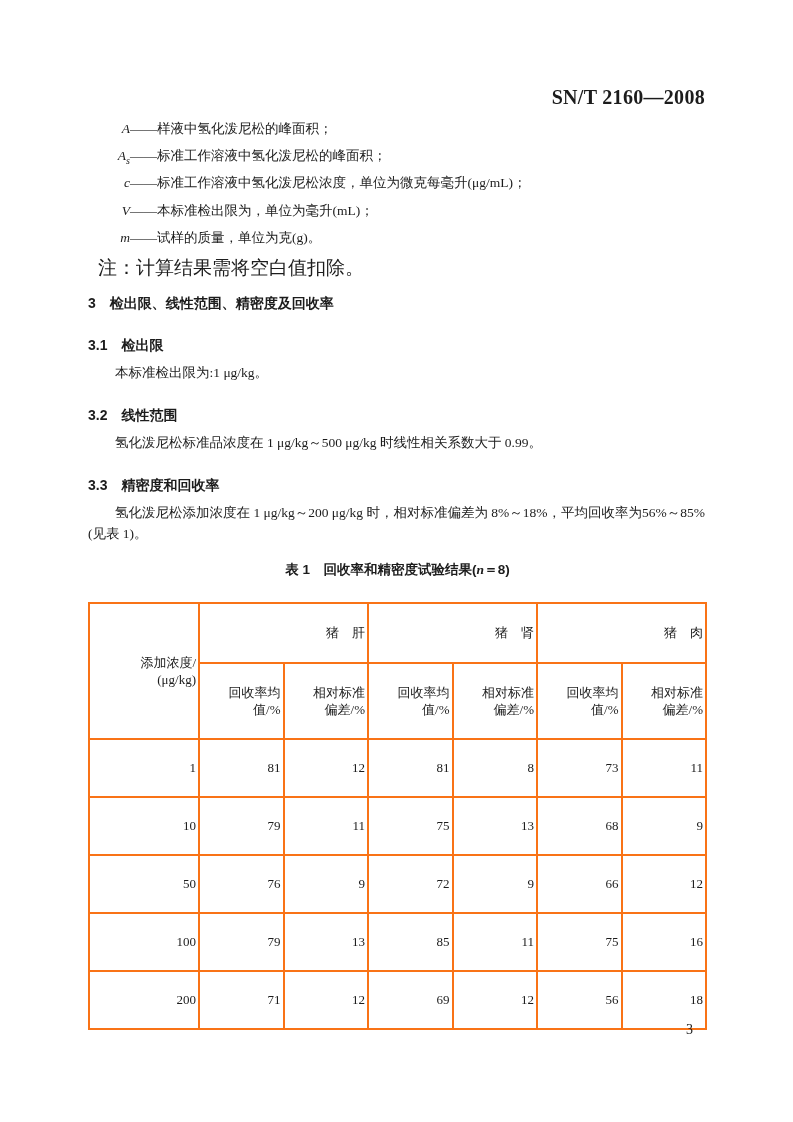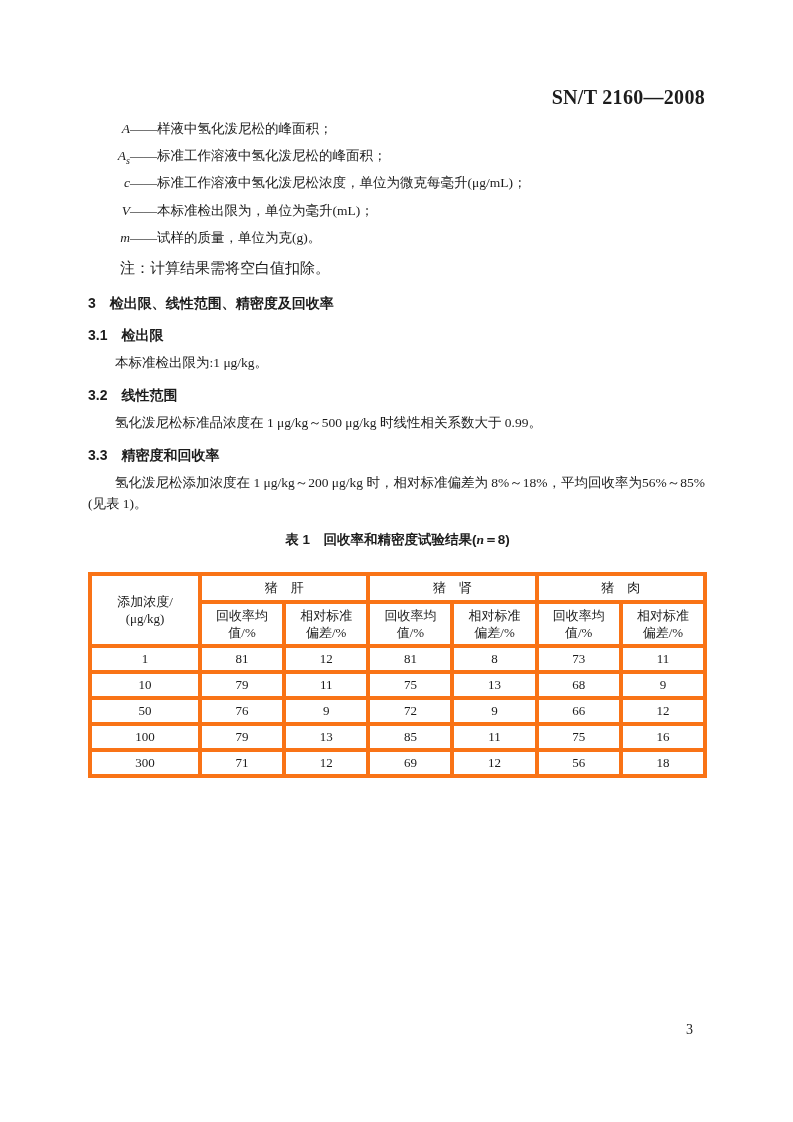--- a/index.html
+++ b/index.html
@@ -16,48 +16,48 @@
     position:absolute; top:86px; right:88px;
     font-size:20px; font-weight:bold; letter-spacing:0.3px;
   }
   .content { position:absolute; top:118px; left:88px; right:86px; }
 
   .definitions { }
   .def-row { display:flex; font-size:13.5px; line-height:22.5px; }
   .def-sym { flex:none; width:42px; text-align:right; font-style:italic; }
   .def-sym sub { font-style:italic; font-size:10px; }
   .def-desc { flex:1; }
-  .def-note { margin-left:32px; margin-top:4px; font-size:15px; line-height:20px; }
+  .def-note { margin-left:10px; margin-top:4px; font-size:19px; line-height:20px; }
 
   .sec-h1, .sec-h2 {
     font-family:"Liberation Sans","DejaVu Sans",sans-serif;
     font-size:14px; font-weight:bold;
   }
   .sec-h1 { margin-top:17px; }
-  .sec-h2 { margin-top:14px; }
+  .sec-h2 { margin-top:24px; }
   .body-p {
     font-size:13.5px; line-height:21px;
     text-indent:2em; margin-top:7px;
   }
 
   .table-caption {
     text-align:center; margin-top:17px; margin-bottom:23px;
     font-family:"Liberation Sans","DejaVu Sans",sans-serif;
     font-size:13.5px; font-weight:bold;
   }
   .cap-n { font-family:"Liberation Serif","DejaVu Serif",serif; font-style:italic; font-weight:bold; }
 
   .data-table {
     width:100%; border-collapse:collapse; table-layout:fixed;
     border:2px solid #262626; font-size:13px;
   }
   .data-table th, .data-table td {
-    border:4px solid #f97316;
-    text-align:center; vertical-align:middle;
-    font-weight:normal; padding:3px 2px;
+    border:2px solid #f97316;
+    text-align:right; vertical-align:middle;
+    font-weight:normal; padding:20px 2px;
   }
   .data-table thead tr.group-row th { height:27px; }
   .data-table thead tr.sub-row th { height:42px; line-height:17px; }
   .data-table tbody td { height:26px; }
   .pre { white-space:pre-line; }
 
   .page-number {
     position:absolute; right:100px; bottom:84px;
     font-size:14px;
   }
@@ -172,21 +172,21 @@
         <tr>
           <td>100</td>
           <td>79</td>
           <td>13</td>
           <td>85</td>
           <td>11</td>
           <td>75</td>
           <td>16</td>
         </tr>
         <tr>
-          <td>300</td>
+          <td>200</td>
           <td>71</td>
           <td>12</td>
           <td>69</td>
           <td>12</td>
           <td>56</td>
           <td>18</td>
         </tr>
       </tbody>
     </table>
 

